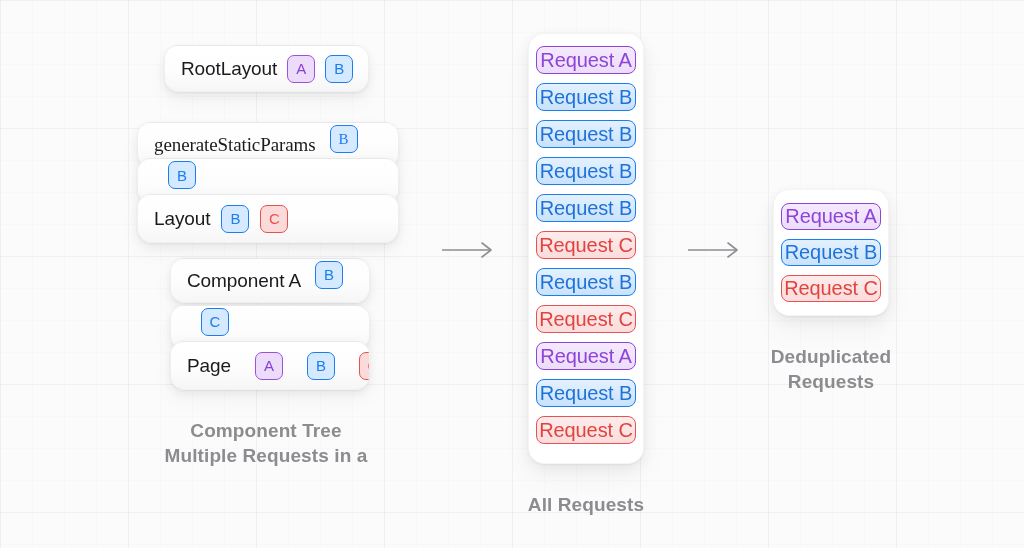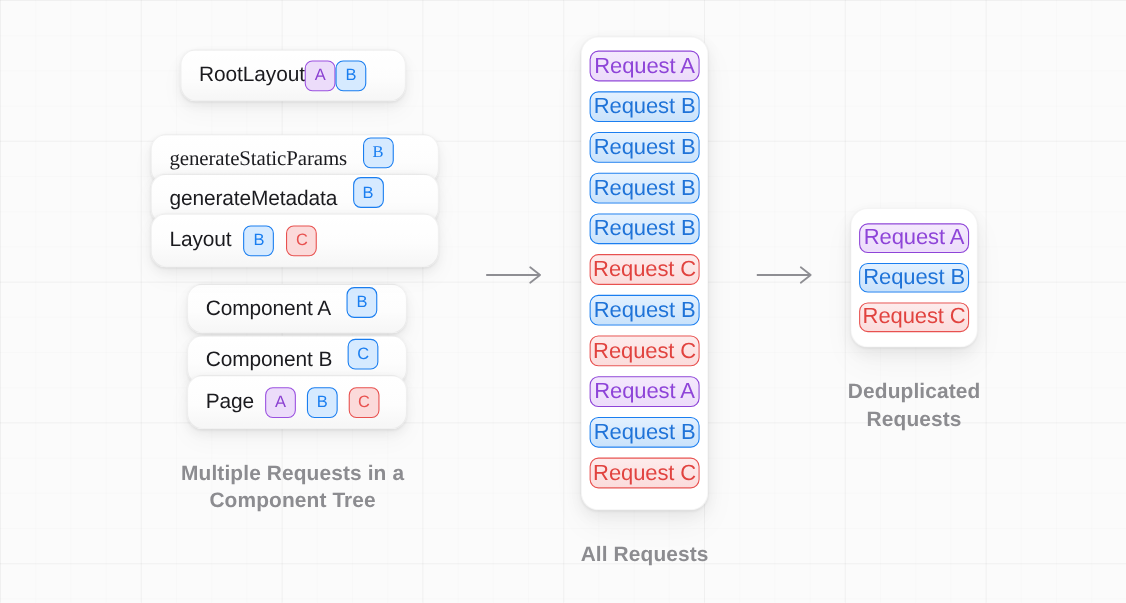--- a/index.html
+++ b/index.html
@@ -43,20 +43,21 @@
       0 4px 10px rgba(0,0,0,0.055),
       0 10px 22px rgba(0,0,0,0.035);
     display: flex;
     align-items: center;
     overflow: hidden;
   }
 
   .tree-card .row-inner {
     display: flex;
     align-items: center;
+    gap: 10px;
     padding-left: 16px;
     width: 100%;
     height: 100%;
   }
 
   .node-label {
     font-size: 19px;
     color: #1b1b1f;
     letter-spacing: -0.1px;
     white-space: nowrap;
@@ -162,21 +163,20 @@
 
     <div class="tree-card" style="left:137px; top:122px; width:262px; height:46px; z-index:1;font-family:Liberation Serif, serif;">
       <div class="row-inner" style="gap:0;">
         <span class="node-label">generateStaticParams</span>
         <span class="badge b raise" style="margin-left:14px;">B</span>
       </div>
     </div>
 
     <div class="tree-card" style="left:137px; top:158px; width:262px; height:46px; z-index:2;">
       <div class="row-inner" style="gap:0;">
-        <span class="node-label">generateMetadata</span>
         <span class="badge b raise" style="margin-left:14px;">B</span>
       </div>
     </div>
 
     <div class="tree-card" style="left:137px; top:194px; width:262px; height:49px; z-index:3;">
       <div class="row-inner" style="gap:11px;">
         <span class="node-label">Layout</span>
         <span class="badge b">B</span>
         <span class="badge c">C</span>
       </div>
@@ -184,37 +184,36 @@
 
     <div class="tree-card" style="left:170px; top:258px; width:200px; height:45px; z-index:1;">
       <div class="row-inner" style="gap:0;">
         <span class="node-label">Component A</span>
         <span class="badge b raise" style="margin-left:14px;">B</span>
       </div>
     </div>
 
     <div class="tree-card" style="left:170px; top:305px; width:200px; height:45px; z-index:2;">
       <div class="row-inner" style="gap:0;">
-        <span class="node-label">Component B</span>
         <span class="badge b raise" style="margin-left:14px;">C</span>
       </div>
     </div>
 
     <div class="tree-card" style="left:170px; top:341px; width:200px; height:49px; z-index:3;">
-      <div class="row-inner" style="gap:10px;">
+      <div class="row-inner" style="gap:24px;">
         <span class="node-label">Page</span>
         <span class="badge a">A</span>
         <span class="badge b">B</span>
         <span class="badge c">C</span>
       </div>
     </div>
 
     <div class="caption" style="left:150px; top:418px; width:232px;">
+      <div>Component Tree</div>
       <div>Multiple Requests in a</div>
-      <div>Component Tree</div>
     </div>
   </div>
 
   <svg class="arrow" style="left:440px; top:240px;" width="56" height="20" viewBox="0 0 56 20">
     <line x1="2" y1="10" x2="50" y2="10" stroke="#8e8e93" stroke-width="1.6"></line>
     <polyline points="42,3 51,10 42,17" fill="none" stroke="#8e8e93" stroke-width="1.6" stroke-linecap="round" stroke-linejoin="round"></polyline>
   </svg>
 
   <div>
     <div class="req-panel" id="all-requests-panel" style="left:528px; top:33px; width:116px; height:431px;">

